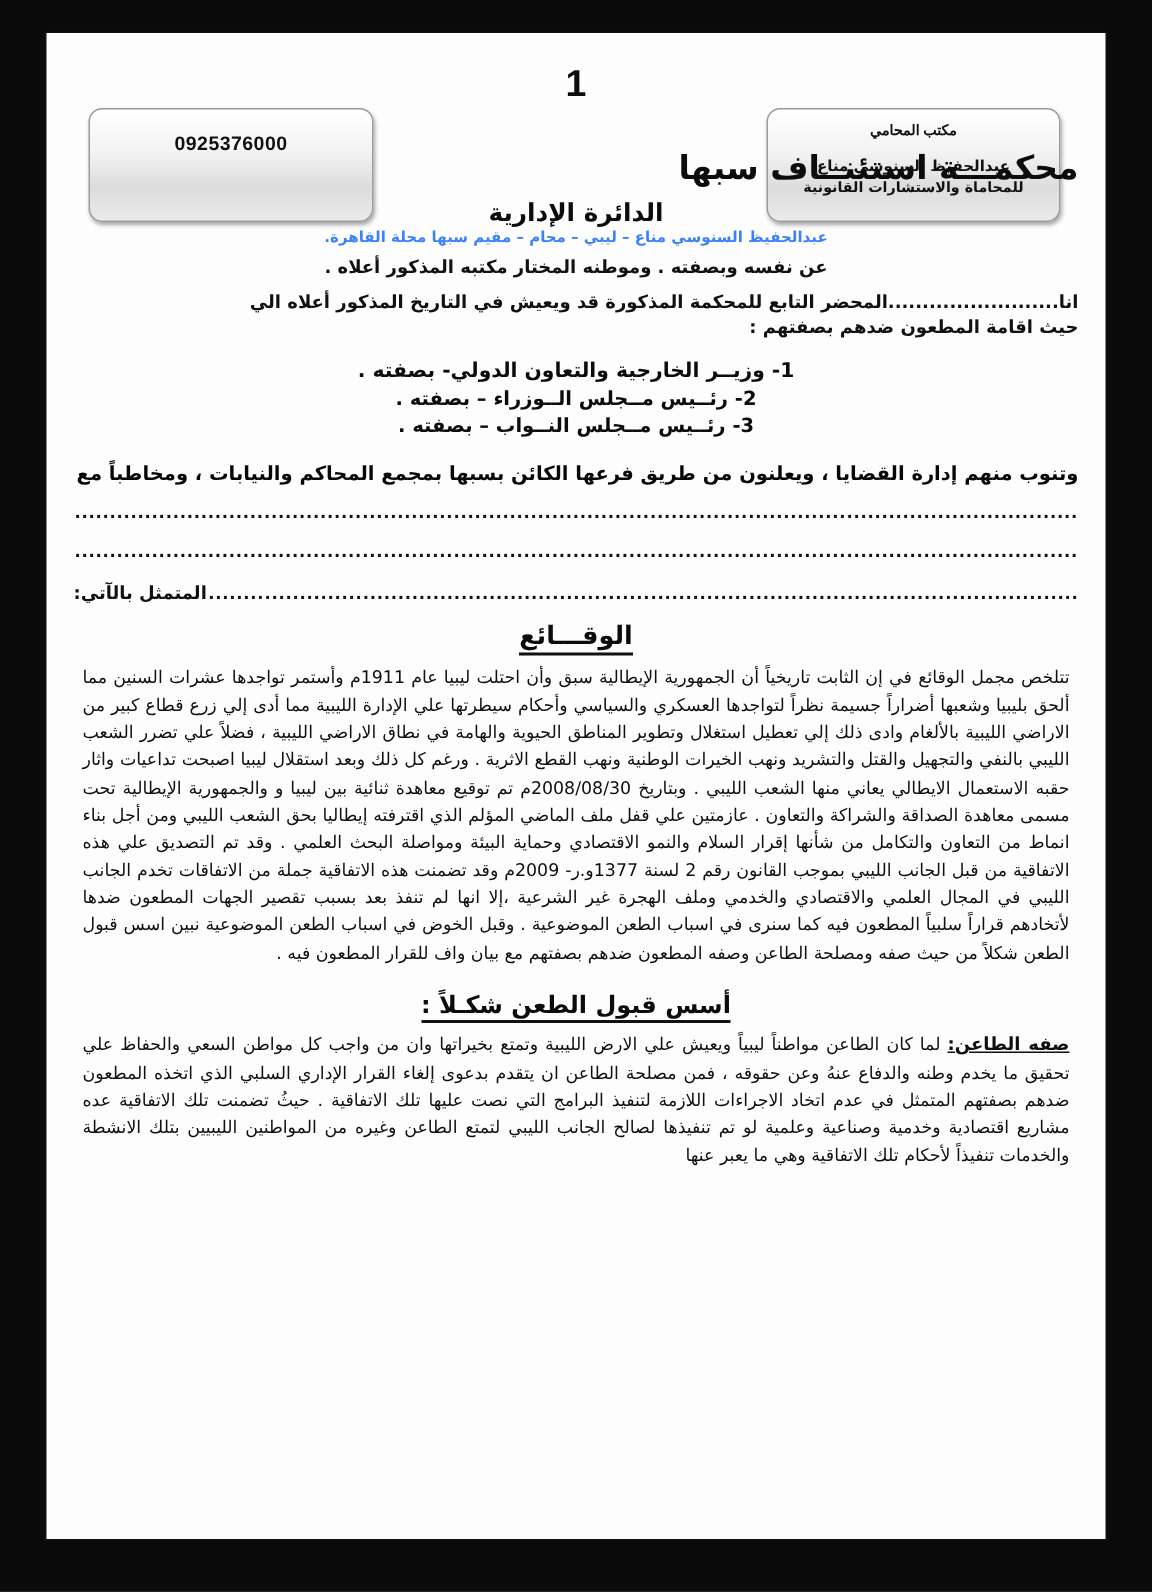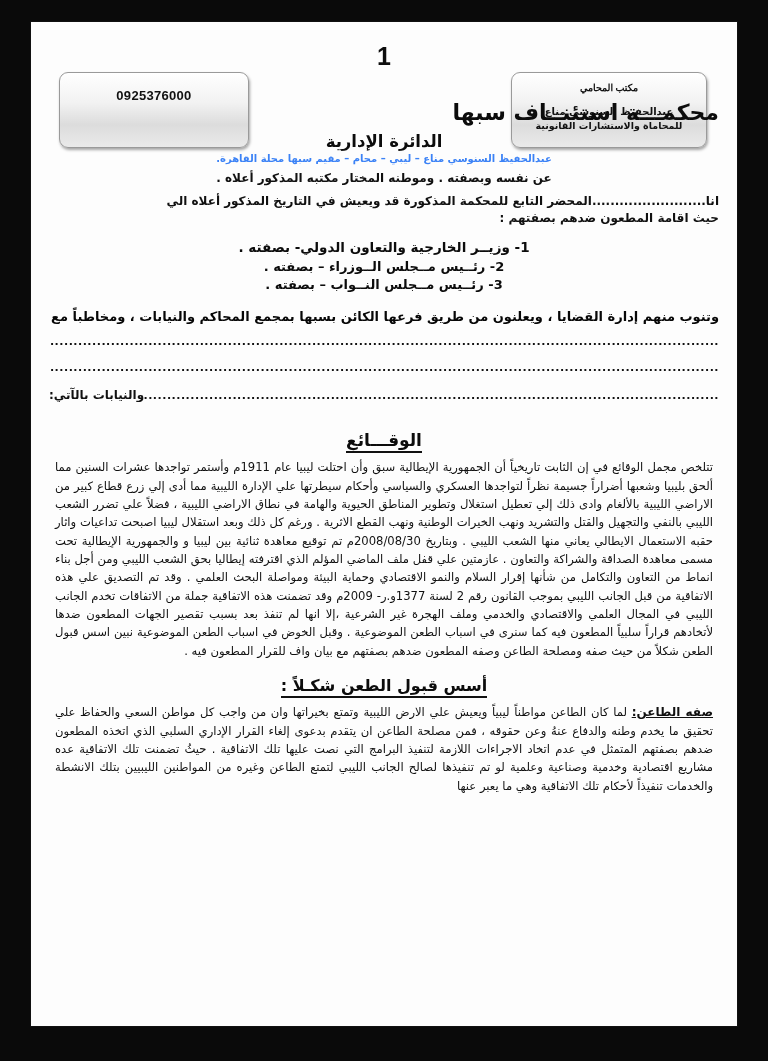--- a/index.html
+++ b/index.html
@@ -221,21 +221,21 @@
     white-space: nowrap;
     order: 1;
   }
 
   
   .section-heading {
     text-align: center;
     font-size: 17px;
     font-weight: bold;
     color: #0c0c0c;
-    margin: 28px 0 8px 0;
+    margin: 12px 0 8px 0;
   }
   .section-heading span {
     border-bottom: 2px solid #111;
     padding-bottom: 1px;
     letter-spacing: 1px;
   }
   .section-heading.shakl {
     font-size: 16px;
     margin-top: 16px;
   }
@@ -290,21 +290,21 @@
         <li>1- وزيــر الخارجية والتعاون الدولي- بصفته .</li>
         <li>2- رئــيس مــجلس الــوزراء  – بصفته .</li>
         <li>3- رئــيس مــجلس النــواب – بصفته .</li>
       </ul>
 
       <div class="notify-line">وتنوب منهم إدارة القضايا ، ويعلنون من طريق فرعها الكائن بسبها بمجمع المحاكم والنيابات ، ومخاطباً مع</div>
 
       <div class="dots-row">..........................................................................................................................................................</div>
       <div class="dots-row">..........................................................................................................................................................</div>
       <div class="dots-row with-label">
-        <span class="lbl">والنيابات بالآتي:</span>
+        <span class="lbl">المتمثل بالآتي:</span>
         <span class="fill">............................................................................................................................</span>
       </div>
 
       <div class="section-heading">
         <span>الوقـــائع</span>
       </div>
       <p class="para first">تتلخص مجمل الوقائع في إن الثابت تاريخياً أن الجمهورية الإيطالية سبق وأن احتلت ليبيا عام 1911م وأستمر تواجدها عشرات السنين مما ألحق بليبيا وشعبها أضراراً جسيمة نظراً لتواجدها العسكري والسياسي وأحكام سيطرتها علي الإدارة الليبية مما أدى إلي زرع قطاع كبير من الاراضي الليبية بالألغام وادى ذلك إلي تعطيل استغلال وتطوير المناطق الحيوية والهامة في نطاق الاراضي الليبية ، فضلاً علي تضرر الشعب الليبي بالنفي والتجهيل والقتل والتشريد ونهب الخيرات الوطنية ونهب القطع الاثرية . ورغم كل ذلك وبعد استقلال ليبيا اصبحت تداعيات واثار حقبه الاستعمال الايطالي يعاني منها الشعب الليبي . وبتاريخ 2008/08/30م تم توقيع معاهدة ثنائية بين ليبيا و والجمهورية الإيطالية تحت مسمى معاهدة الصداقة والشراكة والتعاون . عازمتين علي قفل ملف الماضي المؤلم الذي اقترفته إيطاليا بحق الشعب الليبي ومن أجل بناء انماط من التعاون والتكامل من شأنها إقرار السلام والنمو الاقتصادي وحماية البيئة ومواصلة البحث العلمي . وقد تم التصديق علي هذه الاتفاقية من قبل الجانب الليبي بموجب القانون رقم 2 لسنة 1377و.ر- 2009م وقد تضمنت هذه الاتفاقية جملة من الاتفاقات تخدم الجانب الليبي في المجال العلمي والاقتصادي والخدمي وملف الهجرة غير الشرعية ،إلا انها لم تنفذ بعد بسبب تقصير الجهات المطعون ضدها لأتخادهم قراراً سلبياً المطعون فيه كما سنرى في اسباب الطعن الموضوعية . وقبل الخوض في اسباب الطعن الموضوعية نبين اسس قبول الطعن شكلاً من حيث صفه ومصلحة الطاعن وصفه المطعون ضدهم بصفتهم مع بيان واف للقرار المطعون فيه .</p>
 
       <div class="section-heading shakl">
         <span>أسس قبول الطعن شكـلاً :</span>

